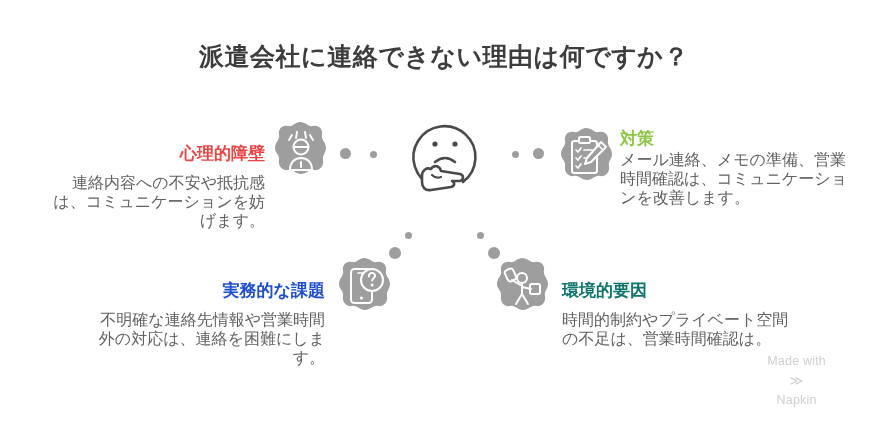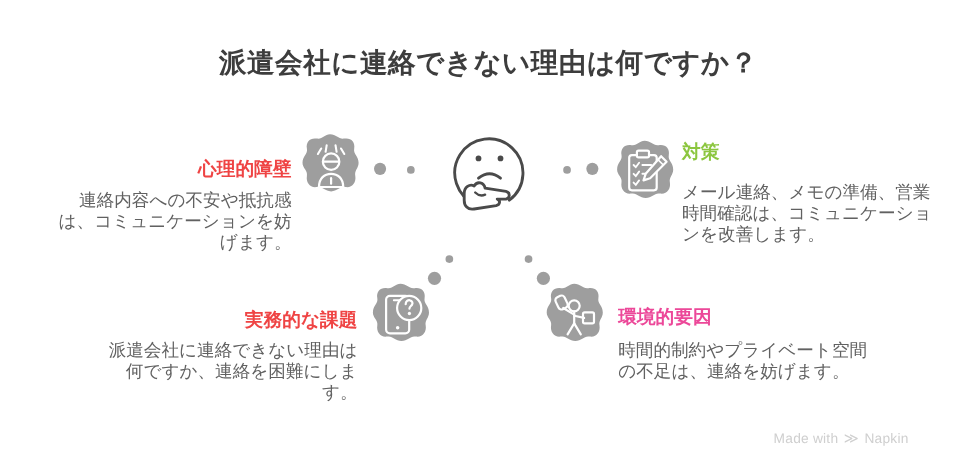--- a/index.html
+++ b/index.html
@@ -56,20 +56,21 @@
   }
 
   
   .watermark {
     position: absolute;
     right: 22px; bottom: 14px;
     display: flex; align-items: center; gap: 5px;
     font-size: 12.5px;
     color: #cfcfcf;
     letter-spacing: 0.2px;
+    flex-direction: column;
   }
   .watermark .mark { font-size: 13px; color: #cfcfcf; }
 </style>
 </head>
 <body>
 
 <div id="canvas">
 
   <div class="title">派遣会社に連絡できない理由は何ですか？</div>
 
@@ -145,21 +146,21 @@
         <path d="M28 32 L36 32"></path>
         <path d="M20 40 L22 42 L25 38"></path>
       </g>
 
       <path d="M45 16 L50 21 L35 36 L29 38 L31 32 Z" stroke="#ffffff" stroke-width="2" fill="#9e9e9e" stroke-linejoin="round"></path>
       <path d="M42 19 L47 24" stroke="#ffffff" stroke-width="1.6" stroke-linecap="round"></path>
     </svg>
   </div>
   <div class="node left-align" style="left:620px; top:128px; width:232px;">
     <div class="heading" style="color:#8cc63f;">対策</div>
-    <div class="body" style="margin-top:16px;">メール連絡、メモの準備、営業時間確認は、コミュニケーションを改善します。</div>
+    <div class="body" style="margin-top:0;">メール連絡、メモの準備、営業時間確認は、コミュニケーションを改善します。</div>
   </div>
 
   <div class="blob" style="left:334px; top:256px;">
     <svg viewBox="0 0 62 62" xmlns="http://www.w3.org/2000/svg">
       <path d="M30 2 C36 2 38 7 43 6 C49 5 53 9 52 15 C51 20 56 22 56 28
                C56 33 52 35 53 40 C54 46 50 51 44 50 C39 49 37 54 31 54
                C25 54 23 49 18 50 C12 51 8 46 9 40 C10 35 5 33 5 28
                C5 22 10 20 9 15 C8 9 12 5 18 6 C23 7 25 2 30 2 Z" fill="#9e9e9e"></path>
 
       <rect x="17" y="13" width="21" height="34" rx="3.5" stroke="#ffffff" stroke-width="2" fill="none"></rect>
@@ -167,22 +168,22 @@
       <circle cx="27.5" cy="42" r="1.6" fill="#ffffff"></circle>
 
       <circle cx="38" cy="24" r="11" fill="#9e9e9e" stroke="#ffffff" stroke-width="2"></circle>
       <path d="M34.8 20.5 C34.8 17.8 37 16.6 38.6 17
                C40.6 17.4 41.6 19.2 40.6 20.9
                C39.8 22.3 38.2 22.6 38.2 24.6" stroke="#ffffff" stroke-width="2" fill="none" stroke-linecap="round"></path>
       <circle cx="38.2" cy="29" r="1.5" fill="#ffffff"></circle>
     </svg>
   </div>
   <div class="node right-align" style="left:95px; top:280px; width:230px;">
-    <div class="heading" style="color:#ef4444;">実務的な課題</div>
-    <div class="body" style="margin-top:8px;">派遣会社に連絡できない理由は何ですか、連絡を困難にします。</div>
+    <div class="heading" style="color:#1d4ed8;">実務的な課題</div>
+    <div class="body" style="margin-top:8px;">不明確な連絡先情報や営業時間外の対応は、連絡を困難にします。</div>
   </div>
 
   <div class="blob" style="left:492px; top:256px;">
     <svg viewBox="0 0 62 62" xmlns="http://www.w3.org/2000/svg">
       <path d="M30 2 C36 2 38 7 43 6 C49 5 53 9 52 15 C51 20 56 22 56 28
                C56 33 52 35 53 40 C54 46 50 51 44 50 C39 49 37 54 31 54
                C25 54 23 49 18 50 C12 51 8 46 9 40 C10 35 5 33 5 28
                C5 22 10 20 9 15 C8 9 12 5 18 6 C23 7 25 2 30 2 Z" fill="#9e9e9e"></path>
 
       <rect x="14" y="13" width="9" height="12" rx="3" transform="rotate(-25 18.5 19)" stroke="#ffffff" stroke-width="2" fill="none"></rect>
@@ -194,22 +195,22 @@
         <path d="M30 30 L20 24"></path>
         <path d="M30 31 L39 33"></path>
         <path d="M30 38 L24 48"></path>
         <path d="M30 38 L36 48"></path>
       </g>
 
       <rect x="38" y="28" width="10" height="10" rx="1.5" stroke="#ffffff" stroke-width="2" fill="none"></rect>
     </svg>
   </div>
   <div class="node left-align" style="left:562px; top:280px; width:235px;">
-    <div class="heading" style="color:#ec4899;font-family:Liberation Mono, monospace;">環境的要因</div>
-    <div class="body" style="margin-top:8px;">時間的制約やプライベート空間の不足は、連絡を妨げます。</div>
+    <div class="heading" style="color:#0f766e;">環境的要因</div>
+    <div class="body" style="margin-top:8px;">時間的制約やプライベート空間の不足は、営業時間確認は。</div>
   </div>
 
   <div class="watermark">
     <span>Made with</span>
     <span class="mark">≫</span>
     <span>Napkin</span>
   </div>
 
 </div>
 

